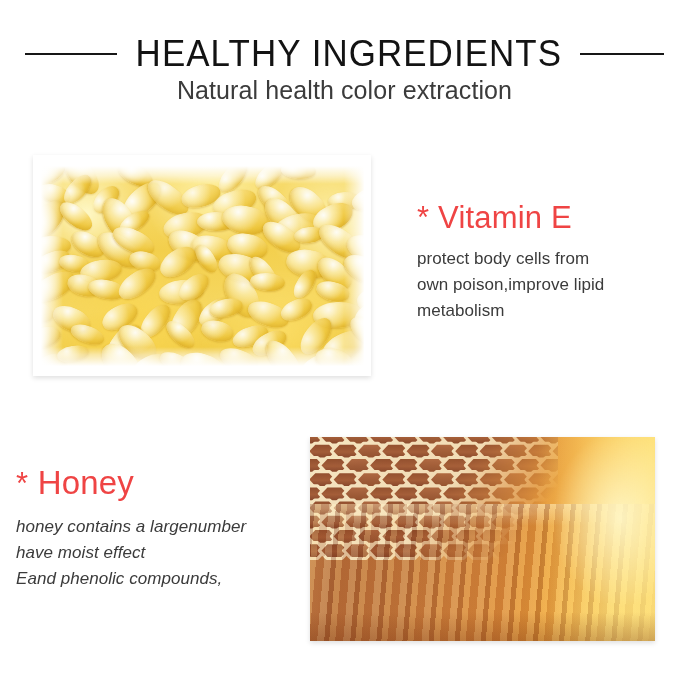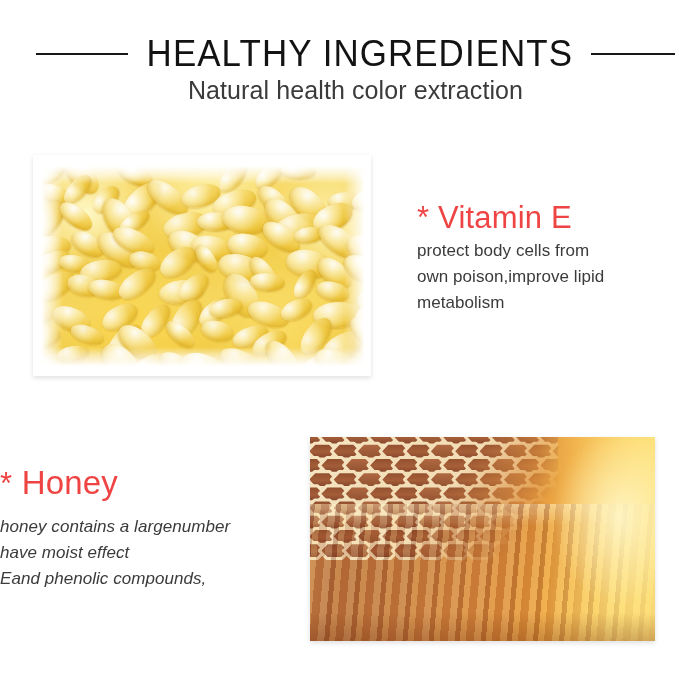--- a/index.html
+++ b/index.html
@@ -5,21 +5,21 @@
   * { margin:0; padding:0; box-sizing:border-box; }
   html, body {
     width:679px; height:679px;
     background:#ffffff;
     font-family:"Liberation Sans", sans-serif;
     overflow:hidden;
   }
   .page { position:relative; width:679px; height:679px; background:#fff; }
 
   
-  .header { position:absolute; left:16px; top:0; width:637px; height:110px; }
+  .header { position:absolute; left:5px; top:0; width:637px; height:110px; }
   .title-row {
     position:absolute; left:0; top:33px; width:679px; height:42px;
     display:flex; align-items:center; justify-content:center; gap:12px;
   }
   .rule { height:2px; background:#171717; }
   .rule-left  { width:92px; }
   .rule-right { width:84px; }
   .title-text {
     font-size:36px; font-weight:400; color:#131313;
     letter-spacing:1.1px; line-height:42px; white-space:nowrap;
@@ -75,26 +75,26 @@
 
   
   #vitamin-block { position:absolute; left:417px; top:198px; width:248px; }
   .ing-heading {
     font-size:31px; color:#ef4444; font-weight:400;
     line-height:40px; letter-spacing:0.2px; white-space:nowrap;
   }
   .ing-heading .star { font-size:31px; }
   .ing-body {
     font-size:17px; color:#3b3b3b; line-height:26px;
-    letter-spacing:0.05px; 
+    letter-spacing:0.05px; margin-top:8px;
   }
   .ing-body div { white-space:nowrap; }
 
   
-  #honey-block { position:absolute; left:0; top:462px; width:290px; }
+  #honey-block { position:absolute; left:16px; top:462px; width:290px; }
   #honey-block .ing-heading { font-size:33px; line-height:42px; }
   #honey-block .ing-body { margin-top:9px;font-style:italic; }
 
   
   #honeycomb-photo { left:310px; top:437px; width:345px; height:204px; }
   .hc-base {
     position:absolute; inset:0;
     background:
       linear-gradient(100deg,
         #c98a52 0%, #b9713c 14%, #c47b3e 30%, #d4883f 46%,

